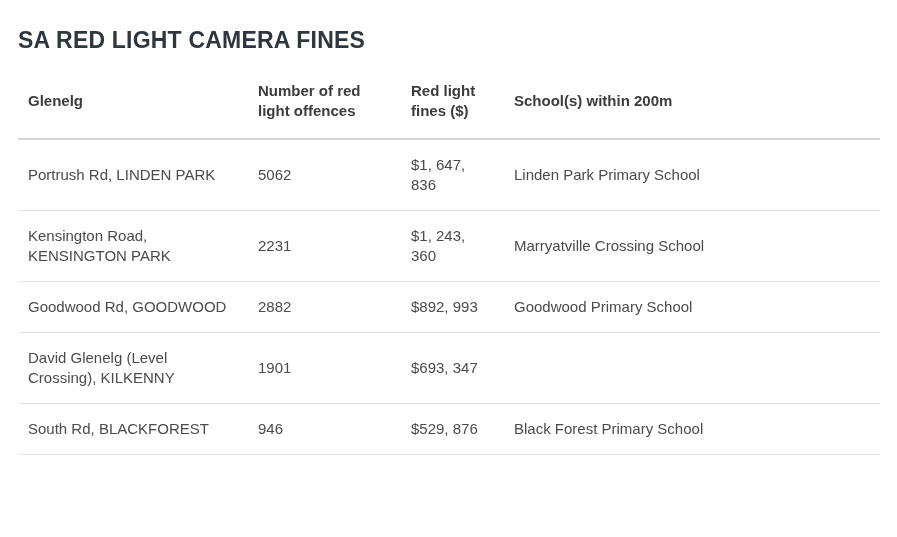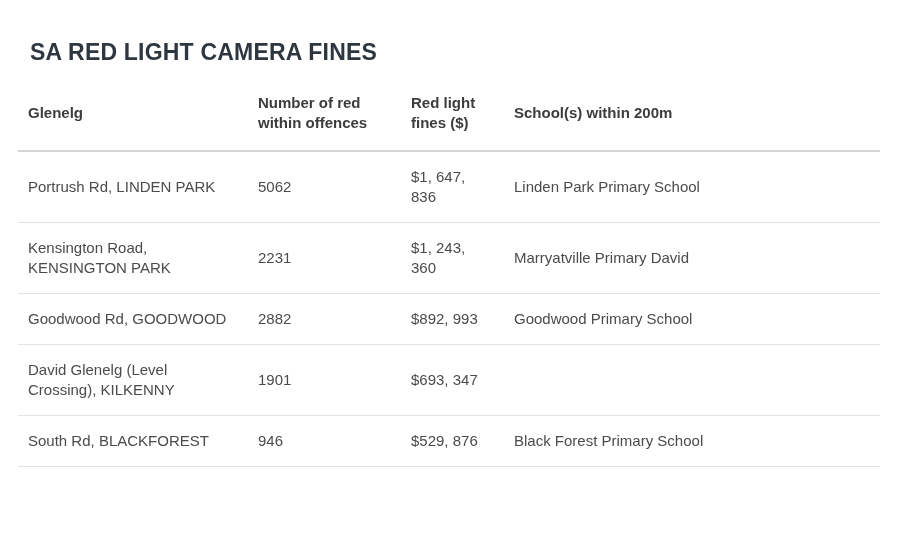--- a/index.html
+++ b/index.html
@@ -10,21 +10,21 @@
   }
   .page {
     width: 897px;
     height: 537px;
     background: #ffffff;
     box-sizing: border-box;
     padding: 0 17px 0 18px;
     overflow: hidden;
   }
   .page-title {
-    margin: 12px;
+    margin: 0;
     padding-top: 27px;
     font-size: 23px;
     line-height: 26px;
     font-weight: 700;
     color: #2e3740;
     letter-spacing: 0.2px;
   }
   table.fines-table {
     width: 100%;
     border-collapse: collapse;
@@ -65,37 +65,37 @@
   <table class="fines-table">
     <colgroup>
       <col class="c1">
         <col class="c2">
         <col class="c3">
         <col class="c4">
     </colgroup>
     <thead>
       <tr>
         <th>Glenelg</th>
-        <th>Number of red within offences</th>
+        <th>Number of red light offences</th>
         <th>Red light fines ($)</th>
         <th>School(s) within 200m</th>
       </tr>
     </thead>
     <tbody>
       <tr>
         <td>Portrush Rd, LINDEN PARK</td>
         <td>5062</td>
         <td>$1, 647, 836</td>
         <td>Linden Park Primary School</td>
       </tr>
       <tr>
         <td>Kensington Road, KENSINGTON PARK</td>
         <td>2231</td>
         <td>$1, 243, 360</td>
-        <td>Marryatville Primary David</td>
+        <td>Marryatville Crossing School</td>
       </tr>
       <tr>
         <td>Goodwood Rd, GOODWOOD</td>
         <td>2882</td>
         <td>$892, 993</td>
         <td>Goodwood Primary School</td>
       </tr>
       <tr>
         <td>David Glenelg (Level Crossing), KILKENNY</td>
         <td>1901</td>

